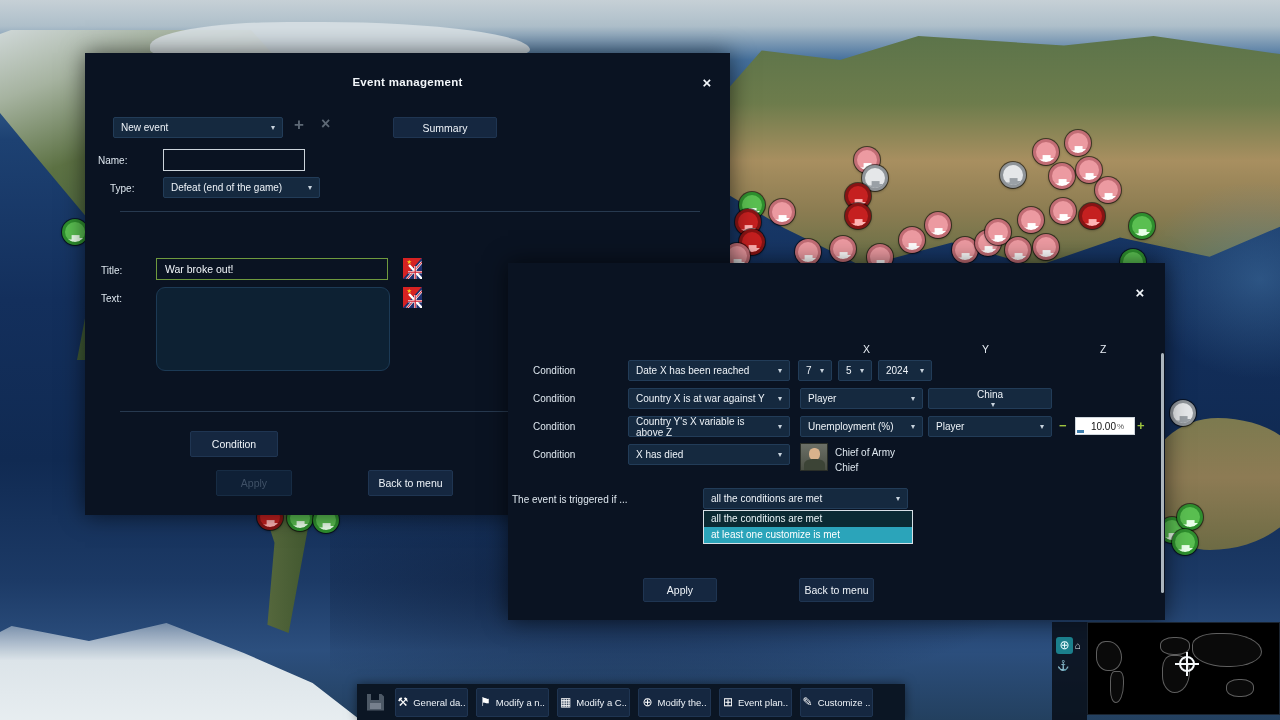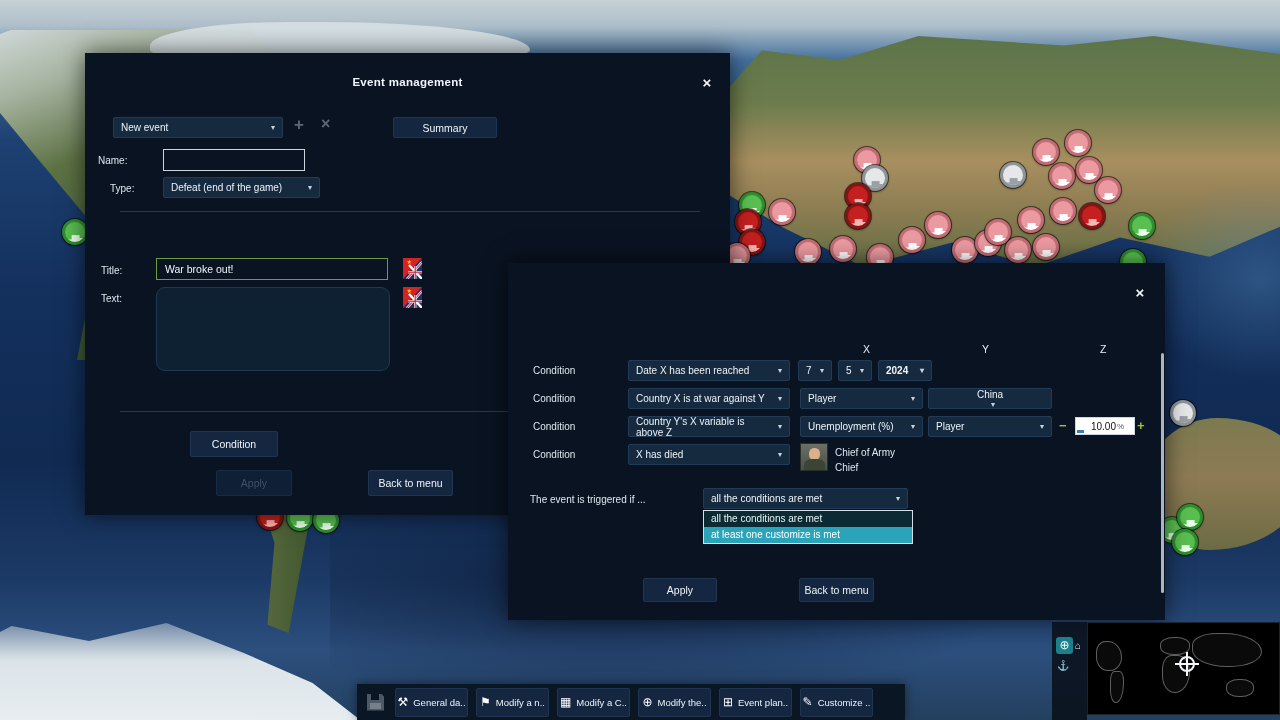--- a/index.html
+++ b/index.html
@@ -331,21 +331,21 @@
       <span class="caret">▾</span>
     </div>
     <div class="dd" style="left:290px;top:97px;width:34px;">
       <span>7</span>
       <span class="caret">▾</span>
     </div>
     <div class="dd" style="left:330px;top:97px;width:34px;">
       <span>5</span>
       <span class="caret">▾</span>
     </div>
-    <div class="dd" style="left:370px;top:97px;width:54px;font-weight:bold;">
+    <div class="dd" style="left:370px;top:97px;width:54px;">
       <span>2024</span>
       <span class="caret">▾</span>
     </div>
 
     <div class="lbl" style="left:25px;top:130px;">Condition</div>
     <div class="dd" style="left:120px;top:125px;width:162px;">
       <span>Country X is at war against Y</span>
       <span class="caret">▾</span>
     </div>
     <div class="dd" style="left:292px;top:125px;width:123px;">
@@ -383,21 +383,21 @@
       <span>X has died</span>
       <span class="caret">▾</span>
     </div>
     <div class="portrait" style="left:292px;top:180px;">
       <span class="head"></span>
       <span class="body"></span>
     </div>
     <div class="lbl" style="left:327px;top:184px;">Chief of Army</div>
     <div class="lbl" style="left:327px;top:199px;">Chief</div>
 
-    <div class="lbl" style="left:22px;top:231px;">The event is triggered if ...</div>
+    <div class="lbl" style="left:4px;top:231px;">The event is triggered if ...</div>
     <div class="dd" style="left:195px;top:225px;width:205px;">
       <span>all the conditions are met</span>
       <span class="caret">▾</span>
     </div>
     <div class="optlist" style="left:195px;top:247px;width:210px;">
       <div class="opt">all the conditions are met</div>
       <div class="opt hl">at least one customize is met</div>
     </div>
 
     <div class="btn" style="left:135px;top:315px;width:74px;height:24px;">Apply</div>

